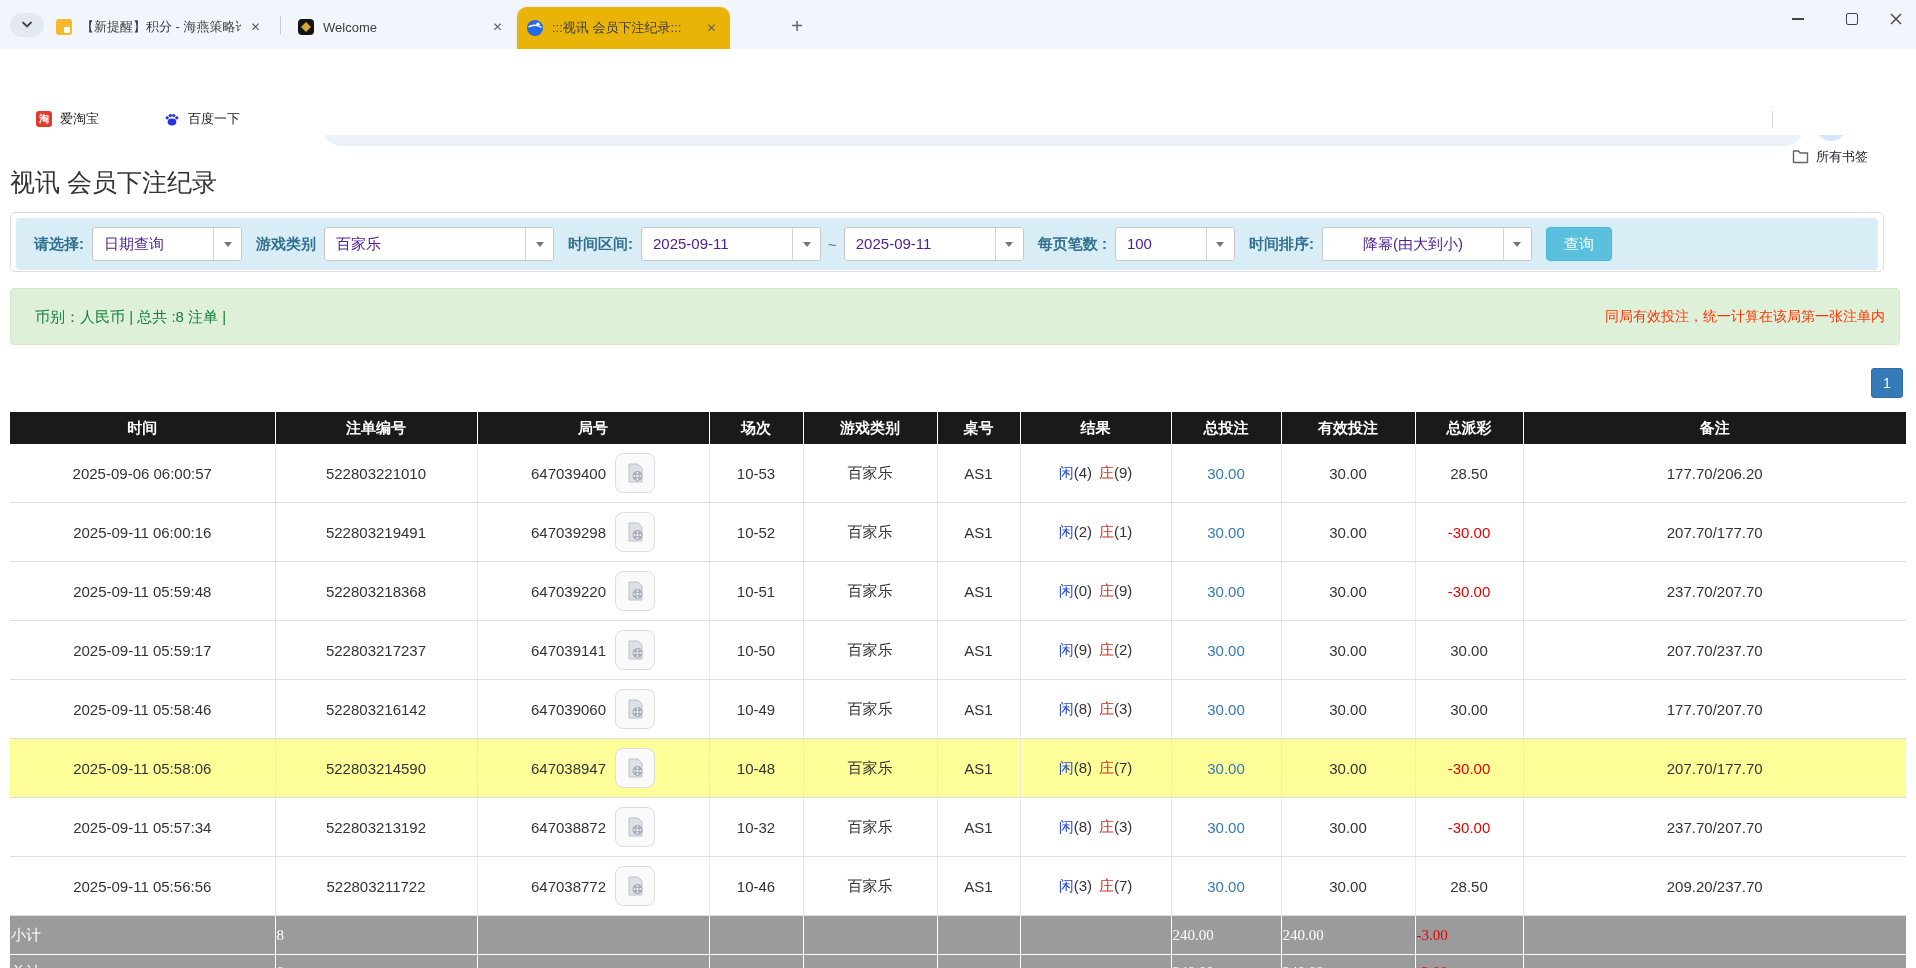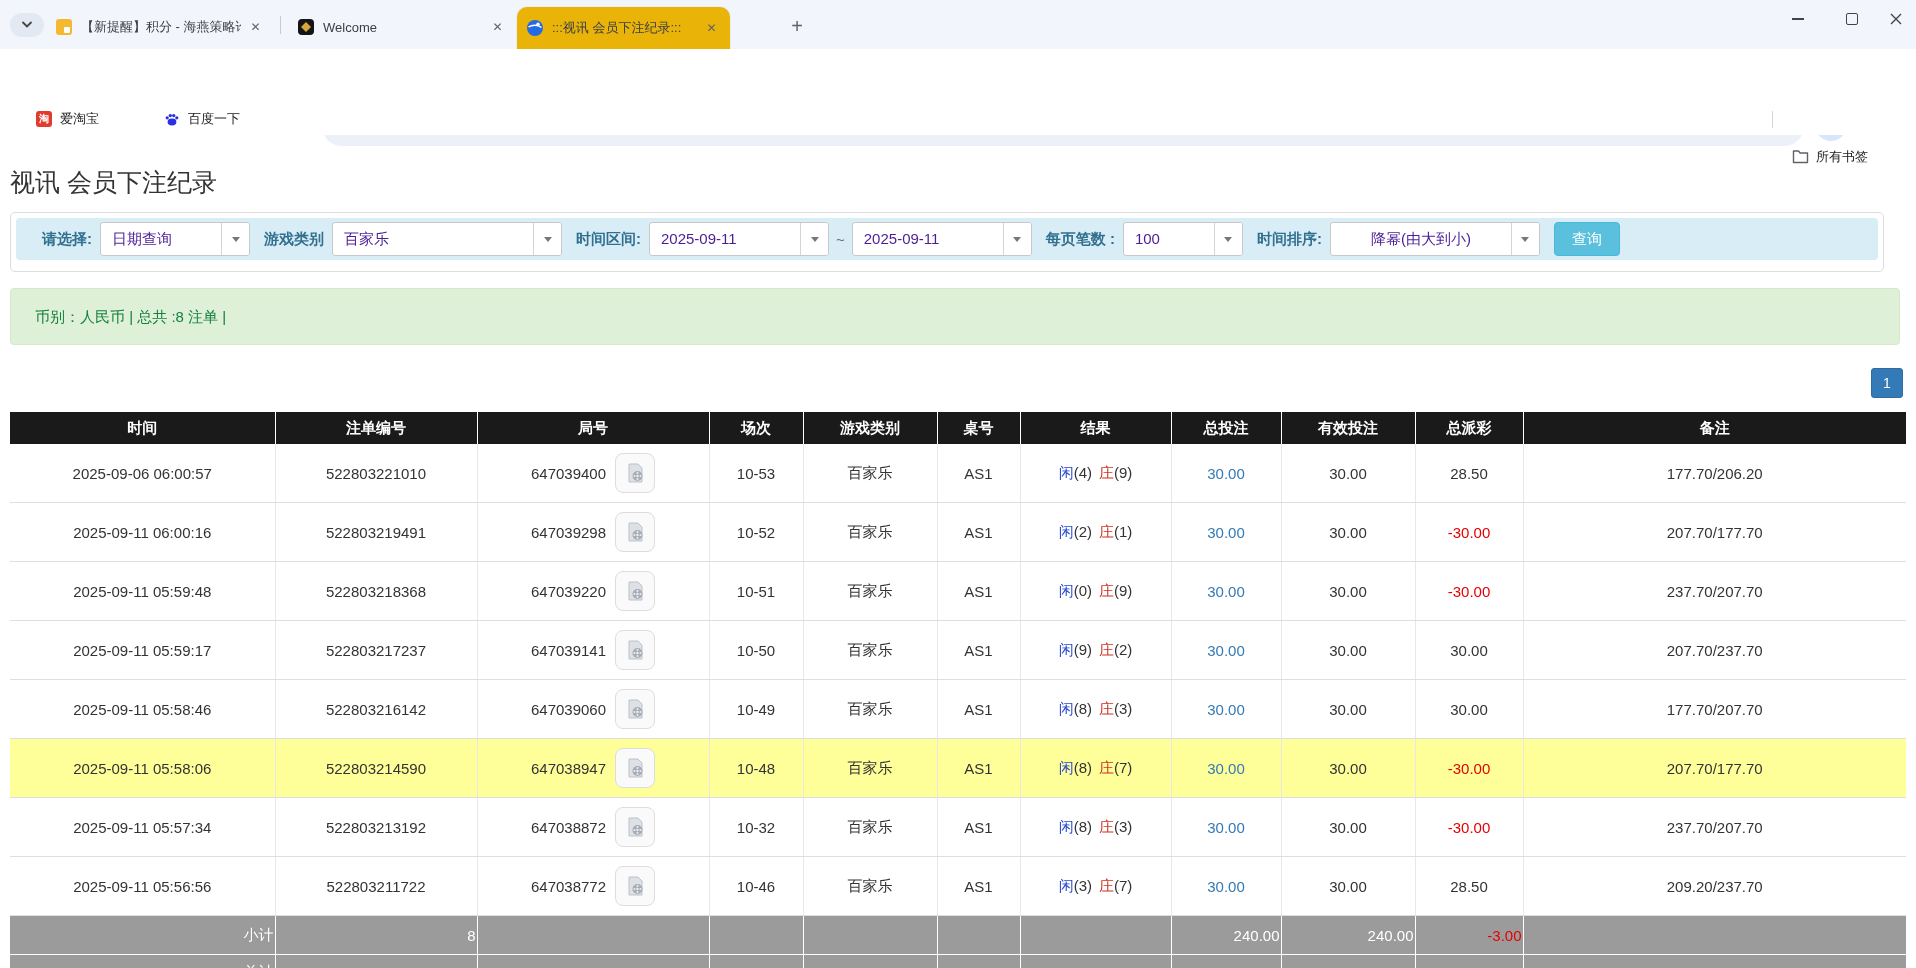--- a/index.html
+++ b/index.html
@@ -41,21 +41,21 @@
   .bm{position:absolute;top:4px;height:24px;display:flex;align-items:center;border:none;background:none;cursor:pointer;font-size:13px;color:#202124;padding:0 6px;border-radius:6px;}
   .bm .bmic{width:16px;height:16px;margin-right:8px;flex:none;}
   .bm1{left:30px;}.bm2{left:158px;}
   .tao{background:#e23b2e;border-radius:3px;color:#fff;font-size:10px;font-weight:bold;display:flex;align-items:center;justify-content:center;}
   .bb-sep{position:absolute;left:1772px;top:8px;width:1px;height:17px;background:#d4d7dc;}
   .bm-all{left:1786px;margin-top:38px;}
 
   
   .pgtitle{position:absolute;left:10px;top:166px;font-size:25px;font-weight:500;color:#333;}
   .filterpanel{position:absolute;left:10px;top:212px;width:1874px;height:60px;border:1px solid #ddd;border-radius:5px;background:#fff;box-sizing:border-box;}
-  .filterbar{position:absolute;left:5px;top:5px;right:5px;height:42px;background:#d9edf7;border-radius:4px;display:flex;align-items:center;padding:0 12px;box-sizing:border-box;}
+  .filterbar{position:absolute;left:5px;top:5px;right:5px;height:52px;background:#d9edf7;border-radius:4px;display:flex;align-items:center;padding:0 4px;box-sizing:border-box;}
   .flabel{font-weight:bold;color:#31708f;font-size:15px;margin:0 8px 0 14px;white-space:nowrap;}
   .tilde{color:#666;font-size:15px;margin:0 7px;}
   .combo{display:flex;align-items:stretch;height:34px;background:#fff;border:1px solid #c8c8c8;border-radius:3px;overflow:hidden;box-sizing:border-box;cursor:pointer;}
   .combo .val{padding:0 11px;line-height:32px;font-size:15px;color:#4c1d95;flex:1;white-space:nowrap;overflow:hidden;}
   .combo .caretbox{width:27px;border-left:1px solid #d4d4d4;display:flex;align-items:center;justify-content:center;background:#fff;flex:none;}
   .caret{width:0;height:0;border-left:4px solid transparent;border-right:4px solid transparent;border-top:5px solid #777;}
   .w150{width:150px;}.w230{width:230px;}.w180{width:180px;}.w120{width:120px;}.w210{width:210px;text-align:center;}
   .searchbtn{height:34px;padding:0 17px;background:#5bc0de;border:1px solid #46b8da;border-radius:4px;color:#fff;font-size:15px;margin-left:14px;cursor:pointer;}
 
   .notice{position:absolute;left:10px;top:288px;width:1890px;height:57px;background:#dff0d8;border:1px solid #d6e9c6;border-radius:4px;box-sizing:border-box;font-size:15px;}
@@ -65,21 +65,21 @@
   .pager{position:absolute;top:368px;left:1871px;}
   .pager button{width:32px;height:30px;background:#337ab7;border:1px solid #2e6da4;border-radius:3px;color:#fff;font-size:14px;cursor:pointer;}
 
   .table-wrap{position:absolute;top:412px;left:10px;width:1896px;}
   table.bets{border-collapse:collapse;table-layout:fixed;width:1896px;font-size:15px;color:#333;}
   table.bets th{background:#1a1a1a;color:#fff;height:30px;font-weight:bold;border-right:1px solid #fff;font-size:15px;}
   table.bets th:last-child{border-right:none;}
   table.bets tbody td{height:56px;text-align:center;border-right:1px solid #e8e8e8;border-bottom:1px solid #dedede;background:#fff;overflow:hidden;}
   table.bets tbody td:last-child{border-right:none;}
   table.bets tbody tr.hl td{background:#ffff99;}
-  table.bets tfoot td{background:#9b9b9b;color:#fff;text-align:right;border-right:1px solid #fff;border-bottom:1px solid #fff;}
+  table.bets tfoot td{background:#9b9b9b;color:#fff;text-align:left;border-right:1px solid #fff;border-bottom:1px solid #fff;font-family:Liberation Serif, serif;}
   table.bets tfoot td:last-child{border-right:none;}
   tr.sub td{height:36px;}
   tr.tot td{height:33px;}
   .rp{color:#2547d0;}
   .rb{color:#cf3323;margin-left:7px;}
   .rv{color:#333;}
   .bet-link{color:#337ab7;cursor:pointer;text-decoration:none;}
   .payout.neg{color:#e80000;}
   .roundwrap{display:flex;align-items:center;justify-content:center;}
   .video-btn{width:40px;height:40px;margin-left:9px;background:#fafafa;border:1px solid #ddd;border-radius:8px;display:inline-flex;align-items:center;justify-content:center;cursor:pointer;flex:none;}
@@ -269,20 +269,21 @@
             <i class="caret"></i>
           </span>
       </div>
 
       <button class="searchbtn">查询</button>
     </div>
   </div>
 
   <div class="notice">
     <span class="nleft">币别：人民币 | 总共 :8 注单 |</span>
+    <span class="nright">同局有效投注，统一计算在该局第一张注单内</span>
   </div>
 
   <div class="pager">
     <button>1</button>
   </div>
 
   <div class="table-wrap">
     <table class="bets">
       <colgroup>
         <col style="width:265px">

